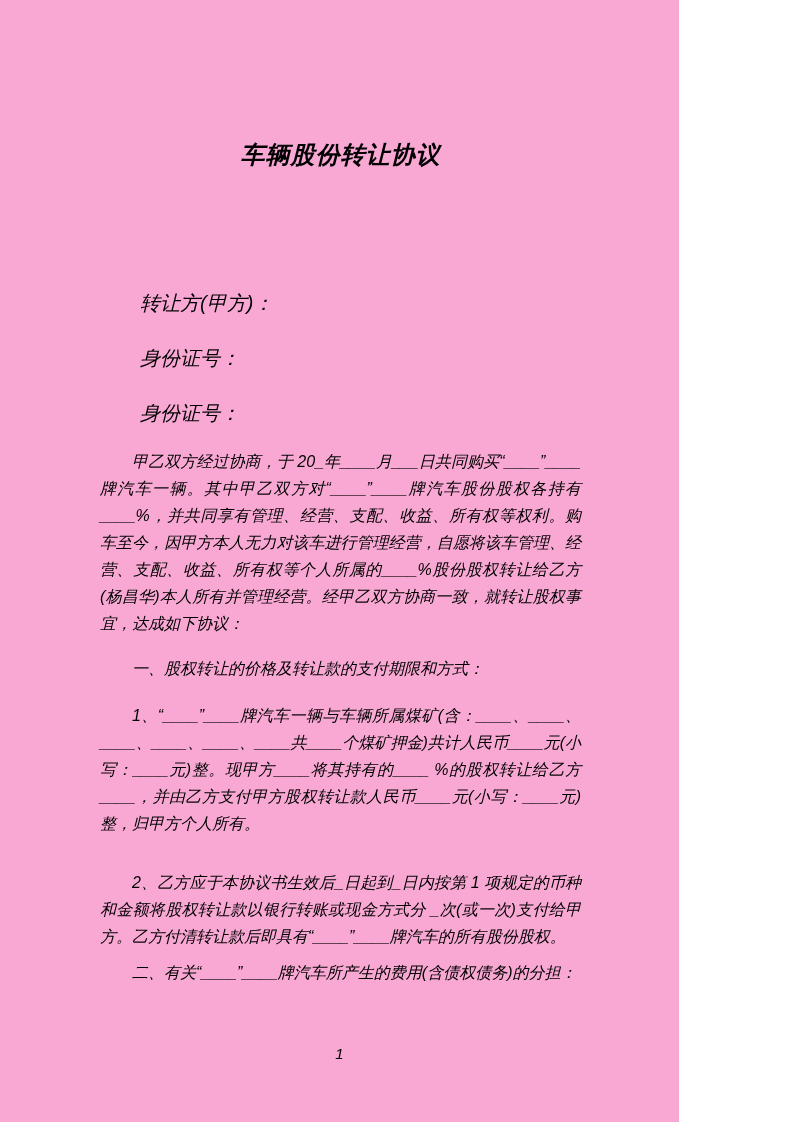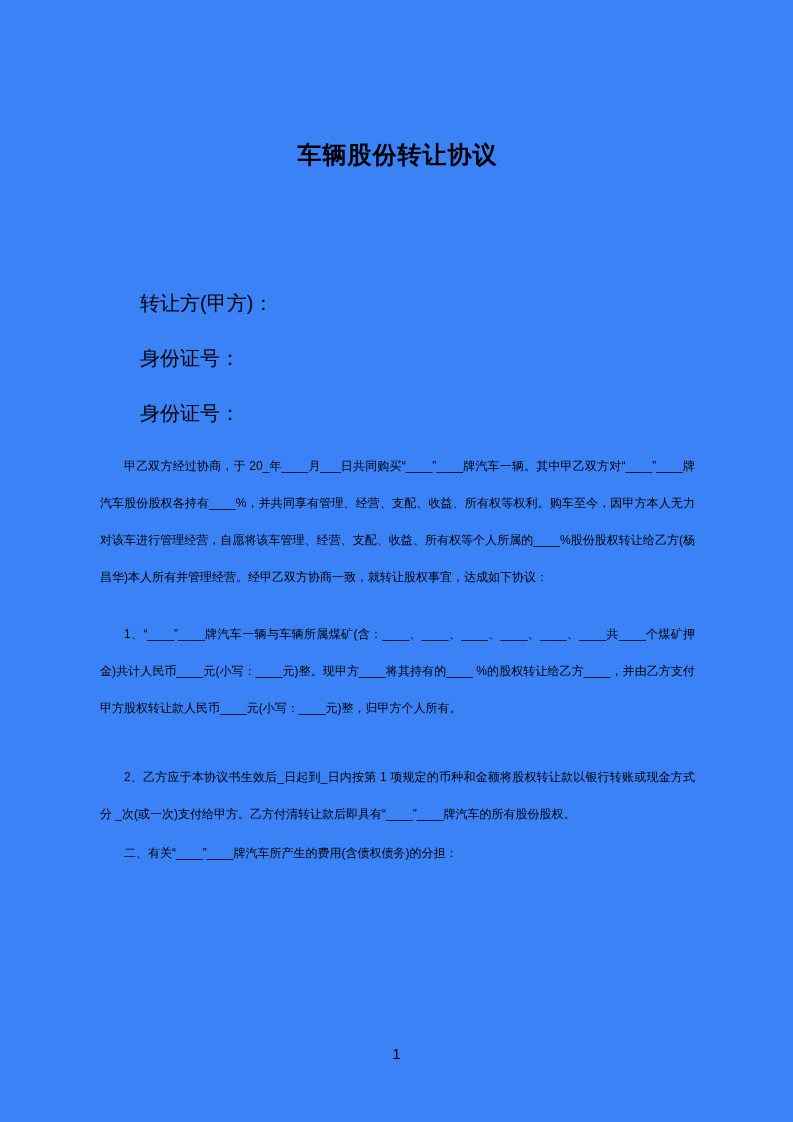--- a/index.html
+++ b/index.html
@@ -4,25 +4,26 @@
 <style>
   html, body { margin: 0; padding: 0; }
   body {
     width: 793px;
     height: 1122px;
     background: #ffffff;
     font-family: "Liberation Sans", "DejaVu Sans", sans-serif;
   }
   .page {
     position: relative;
-    width: 793px;
+    width: 679px;
     height: 1122px;
-    background: #3b82f6;
+    background: #f9a8d4;
     color: #000000;
     overflow: hidden;
+    font-style: italic;
   }
   .content {
     padding: 0 98px 0 100px;
   }
   .title {
     margin: 0;
     padding-top: 138px;
     font-size: 24px;
     line-height: 33px;
     font-weight: bold;
@@ -36,30 +37,30 @@
     margin: 0;
     font-size: 20px;
     line-height: 22px;
     text-indent: 2em;
   }
   .party-line + .party-line {
     margin-top: 33px;
   }
   .para {
     margin: 0;
-    font-size: 12px;
-    line-height: 37px;
+    font-size: 16px;
+    line-height: 27px;
     text-align: justify;
     text-indent: 2em;
   }
   .para-intro    { margin-top: 24px; }
   .para-heading1 { margin-top: 18px; }
   .para-item1    { margin-top: 20px; }
   .para-item2    { margin-top: 32px; }
-  .para-heading2 { margin-top: 2px; }
+  .para-heading2 { margin-top: 9px; }
   .page-number {
     position: absolute;
     top: 1045px;
     left: 0;
     width: 100%;
     text-align: center;
     font-size: 15px;
     line-height: 18px;
     color: #000000;
   }
@@ -73,20 +74,21 @@
     <h1 class="title">车辆股份转让协议</h1>
 
     <div class="parties">
       <p class="party-line">转让方(甲方)：</p>
       <p class="party-line">身份证号：</p>
       <p class="party-line">身份证号：</p>
     </div>
 
     <p class="para para-intro">甲乙双方经过协商，于 20_年____月___日共同购买“____”____牌汽车一辆。其中甲乙双方对“____”____牌汽车股份股权各持有____%，并共同享有管理、经营、支配、收益、所有权等权利。购车至今，因甲方本人无力对该车进行管理经营，自愿将该车管理、经营、支配、收益、所有权等个人所属的____%股份股权转让给乙方(杨昌华)本人所有并管理经营。经甲乙双方协商一致，就转让股权事宜，达成如下协议：</p>
 
+    <p class="para para-heading1">一、股权转让的价格及转让款的支付期限和方式：</p>
 
     <p class="para para-item1">1、“____”____牌汽车一辆与车辆所属煤矿(含：____、____、____、____、____、____共____个煤矿押金)共计人民币____元(小写：____元)整。现甲方____将其持有的____ %的股权转让给乙方____，并由乙方支付甲方股权转让款人民币____元(小写：____元)整，归甲方个人所有。</p>
 
     <p class="para para-item2">2、乙方应于本协议书生效后_日起到_日内按第 1 项规定的币种和金额将股权转让款以银行转账或现金方式分  _次(或一次)支付给甲方。乙方付清转让款后即具有“____”____牌汽车的所有股份股权。</p>
 
     <p class="para para-heading2">二、有关“____”____牌汽车所产生的费用(含债权债务)的分担：</p>
 
   </div>
 
   <div class="page-number">1</div>

